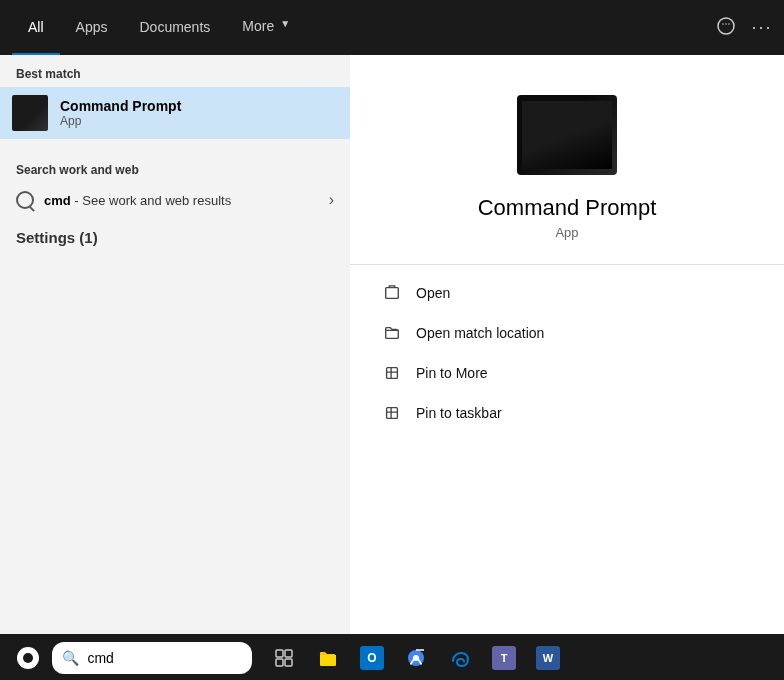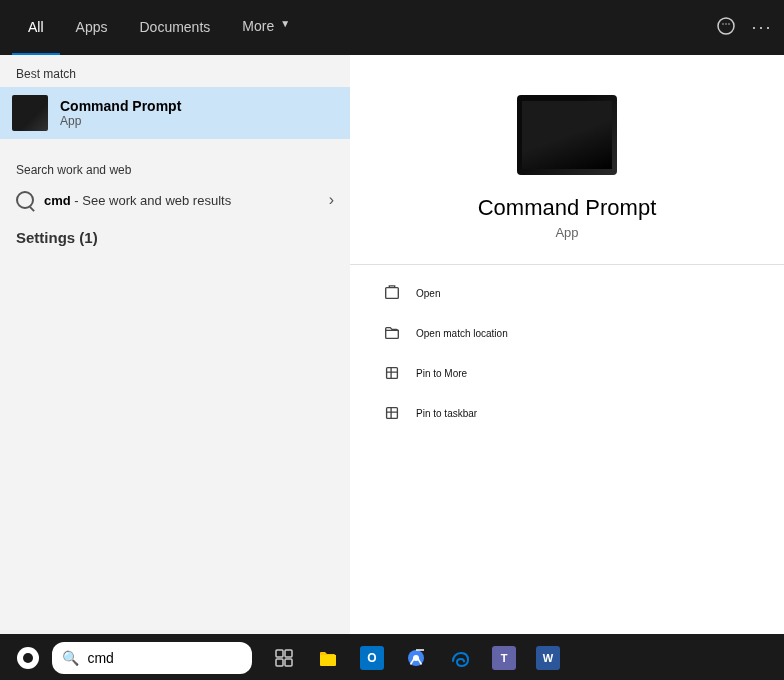--- a/index.html
+++ b/index.html
@@ -24,21 +24,21 @@
     
     .main { display: flex; height: calc(680px - 53px - 48px); }
 
     
     .left-panel {
       width: 350px; background: #f3f3f3;
       display: flex; flex-direction: column;
       flex-shrink: 0;
     }
     .section-label {
-      font-size: 12px; font-weight: 400; color: #333;
+      font-size: 12px; font-weight: 700; color: #333;
       padding: 12px 16px 6px 16px;
     }
     .result-item {
       display: flex; align-items: center;
       padding: 8px 12px; cursor: pointer; gap: 12px;
       background: #cce4f7; border: none;
     }
     .result-icon {
       width: 36px; height: 36px; background: #1a1a1a;
       border-radius: 2px; flex-shrink: 0;
@@ -89,21 +89,21 @@
     }
     .app-title-large { font-size: 22px; font-weight: 300; color: #000; margin-bottom: 4px; }
     .app-type { font-size: 13px; color: #666; margin-bottom: 24px; }
 
     .divider { width: 100%; height: 1px; background: #e0e0e0; margin-bottom: 8px; }
 
     .action-list { width: 100%; padding: 0 16px; }
     .action-item {
       display: flex; align-items: center; gap: 14px;
       padding: 10px 16px; cursor: pointer; border-radius: 2px;
-      font-size: 10px; color: #111; width: 100%;
+      font-size: 14px; color: #111; width: 100%;
     }
     .action-item.highlighted {
       border: 2px solid #d32f2f;
       border-radius: 3px;
       padding: 8px 14px;
     }
     .action-icon {
       width: 20px; height: 20px; flex-shrink: 0;
       display: flex; align-items: center; justify-content: center;
     }

